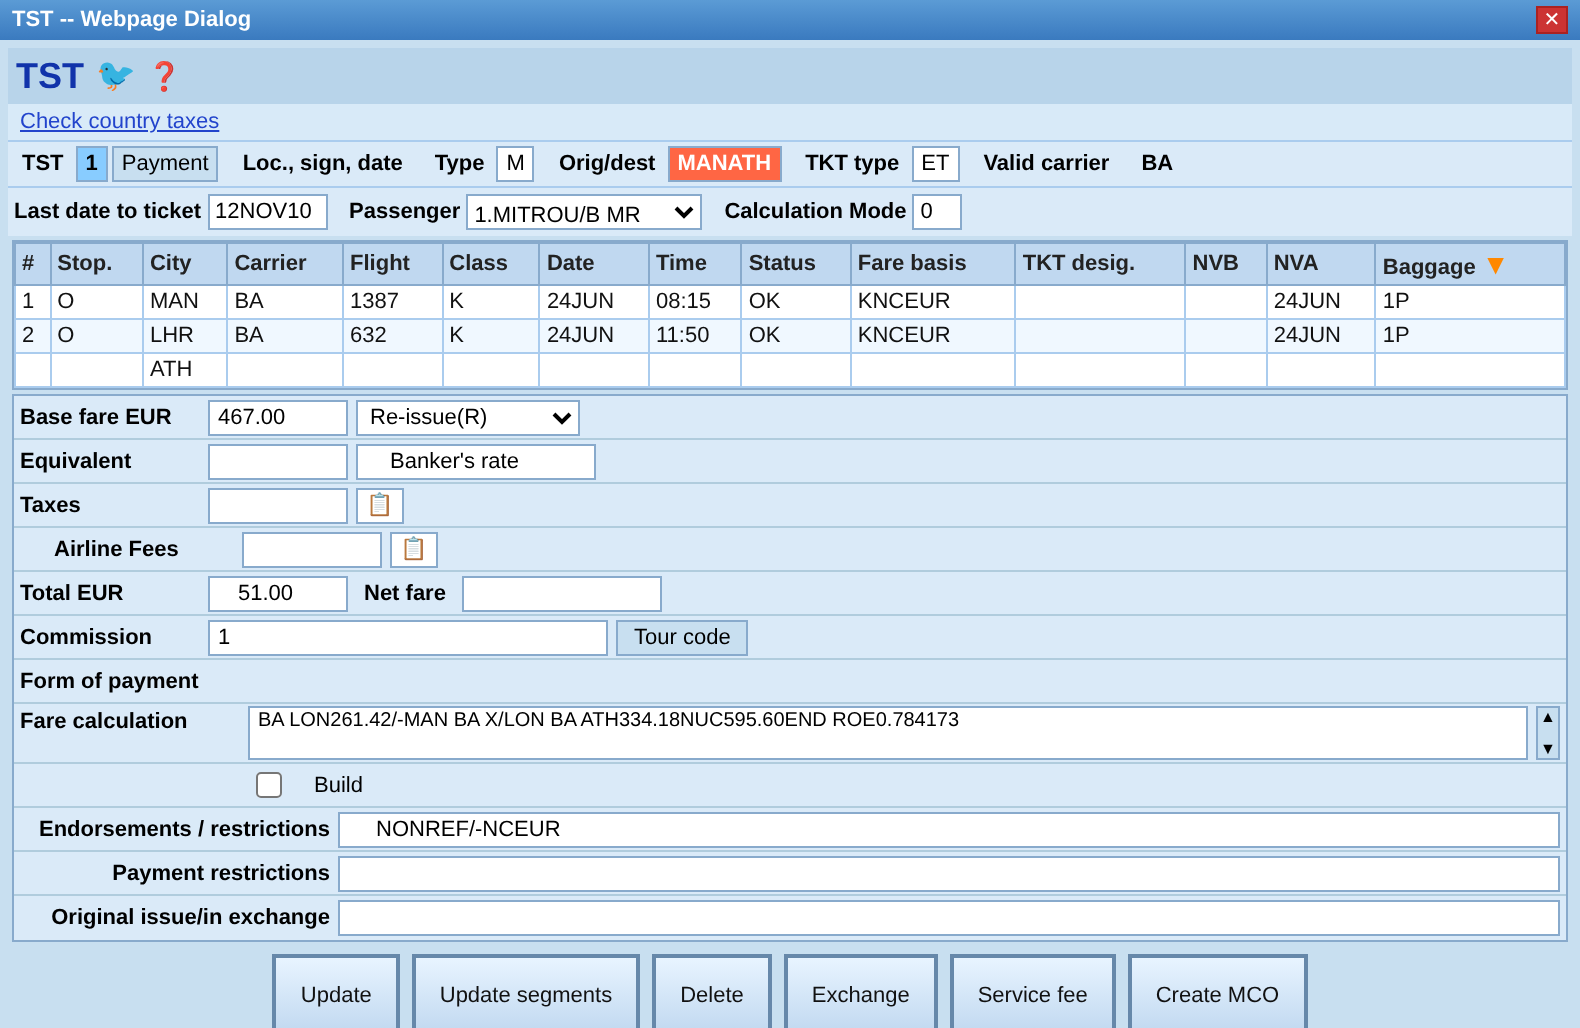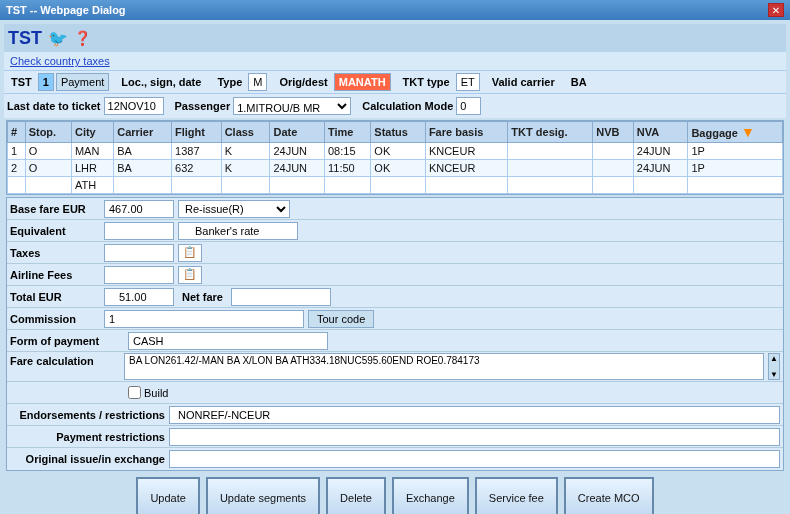--- a/index.html
+++ b/index.html
@@ -293,21 +293,21 @@
       <div style="background:white;border:1px solid #88aacc;padding:1px 4px;min-width:70px;height:18px;display:flex;align-items:center;"></div>
       <span style="background:white;border:1px solid #88aacc;padding:1px 16px;min-width:120px;height:18px;display:flex;align-items:center;">Banker's rate</span>
     </div>
 
     <div style="display:flex; align-items:center; border-bottom:1px solid #b0ccdd; height:22px; padding: 1px 3px; gap:4px;">
       <span style="font-weight:bold;min-width:90px;">Taxes</span>
       <div style="background:white;border:1px solid #88aacc;padding:1px 4px;min-width:70px;height:18px;display:flex;align-items:center;"></div>
       <div style="background:white;border:1px solid #88aacc;padding:1px 4px;height:18px;display:flex;align-items:center;cursor:pointer;">📋</div>
     </div>
 
-    <div style="display:flex; align-items:center; border-bottom:1px solid #b0ccdd; height:22px; padding: 1px 3px; gap:4px;">
+    <div style="display:flex; align-items:center; border-bottom:1px solid #b0ccdd; height:22px; padding: 1px 20px; gap:4px;">
       <span style="font-weight:bold;min-width:90px;">Airline Fees</span>
       <div style="background:white;border:1px solid #88aacc;padding:1px 4px;min-width:70px;height:18px;display:flex;align-items:center;"></div>
       <div style="background:white;border:1px solid #88aacc;padding:1px 4px;height:18px;display:flex;align-items:center;cursor:pointer;">📋</div>
     </div>
 
     <div style="display:flex; align-items:center; border-bottom:1px solid #b0ccdd; height:22px; padding: 1px 3px; gap:4px;">
       <span style="font-weight:bold;min-width:90px;">Total EUR</span>
       <div style="background:white;border:1px solid #88aacc;padding:1px 14px;min-width:70px;height:18px;display:flex;align-items:center;">
         <span>51.00</span>
       </div>
@@ -320,47 +320,44 @@
       <div style="background:white;border:1px solid #88aacc;padding:1px 4px;min-width:200px;height:18px;display:flex;align-items:center;">
         <span>1</span>
       </div>
       <div style="background:#c8dff0;border:1px solid #88aacc;padding:1px 8px;height:18px;display:flex;align-items:center;cursor:pointer;">
         <span>Tour code</span>
       </div>
     </div>
 
     <div style="display:flex; align-items:center; border-bottom:1px solid #b0ccdd; height:22px; padding: 1px 3px; gap:8px;">
       <span style="font-weight:bold;min-width:110px;">Form of payment</span>
-      <div style="background:white;border:1px solid #88aacc;padding:1px 4px;min-width:200px;height:18px;display:flex;align-items:center;">
-        <span>CASH</span>
-      </div>
     </div>
 
     <div style="display:flex; align-items:stretch; border-bottom:1px solid #b0ccdd; min-height:30px; padding: 1px 3px; gap:4px;">
       <span style="font-weight:bold;min-width:110px;padding-top:2px;">Fare calculation</span>
       <div style="background:white;border:1px solid #88aacc;padding:1px 4px;flex:1;min-height:26px;display:flex;align-items:flex-start;word-break:break-all;">
         <span style="font-size:10px;">BA LON261.42/-MAN BA X/LON BA ATH334.18NUC595.60END ROE0.784173</span>
       </div>
       <div style="width:12px;background:#c8dff0;border:1px solid #88aacc;display:flex;flex-direction:column;align-items:center;justify-content:space-between;">
         <span style="cursor:pointer;font-size:8px;">▲</span>
         <span style="cursor:pointer;font-size:8px;">▼</span>
       </div>
     </div>
 
     <div style="display:flex; align-items:center; border-bottom:1px solid #b0ccdd; height:22px; padding: 1px 3px; gap:4px;">
       <span style="min-width:110px;"></span>
-      <label class="checkbox-label" style="display:flex;align-items:center;gap:3px;cursor:pointer;">
+      <label class="checkbox-label" style="display:flex;align-items:center;gap:16px;cursor:pointer;">
         <input type="checkbox" style="margin: 0px;">
         <span>Build</span>
       </label>
     </div>
 
     <div style="display:flex; align-items:center; border-bottom:1px solid #b0ccdd; height:22px; padding: 1px 3px; gap:4px;">
       <span style="font-weight:bold;min-width:155px;text-align:right;">Endorsements / restrictions</span>
-      <div style="background:white;border:1px solid #88aacc;padding:1px 8px;flex:1;height:18px;display:flex;align-items:center;">
+      <div style="background:white;border:1px solid #88aacc;padding:1px 18px;flex:1;height:18px;display:flex;align-items:center;">
         <span>NONREF/-NCEUR</span>
       </div>
     </div>
 
     <div style="display:flex; align-items:center; border-bottom:1px solid #b0ccdd; height:22px; padding: 1px 3px; gap:4px;">
       <span style="font-weight:bold;min-width:155px;text-align:right;">Payment restrictions</span>
       <div style="background:white;border:1px solid #88aacc;padding:1px 4px;flex:1;height:18px;display:flex;align-items:center;">
         <span></span>
       </div>
     </div>

